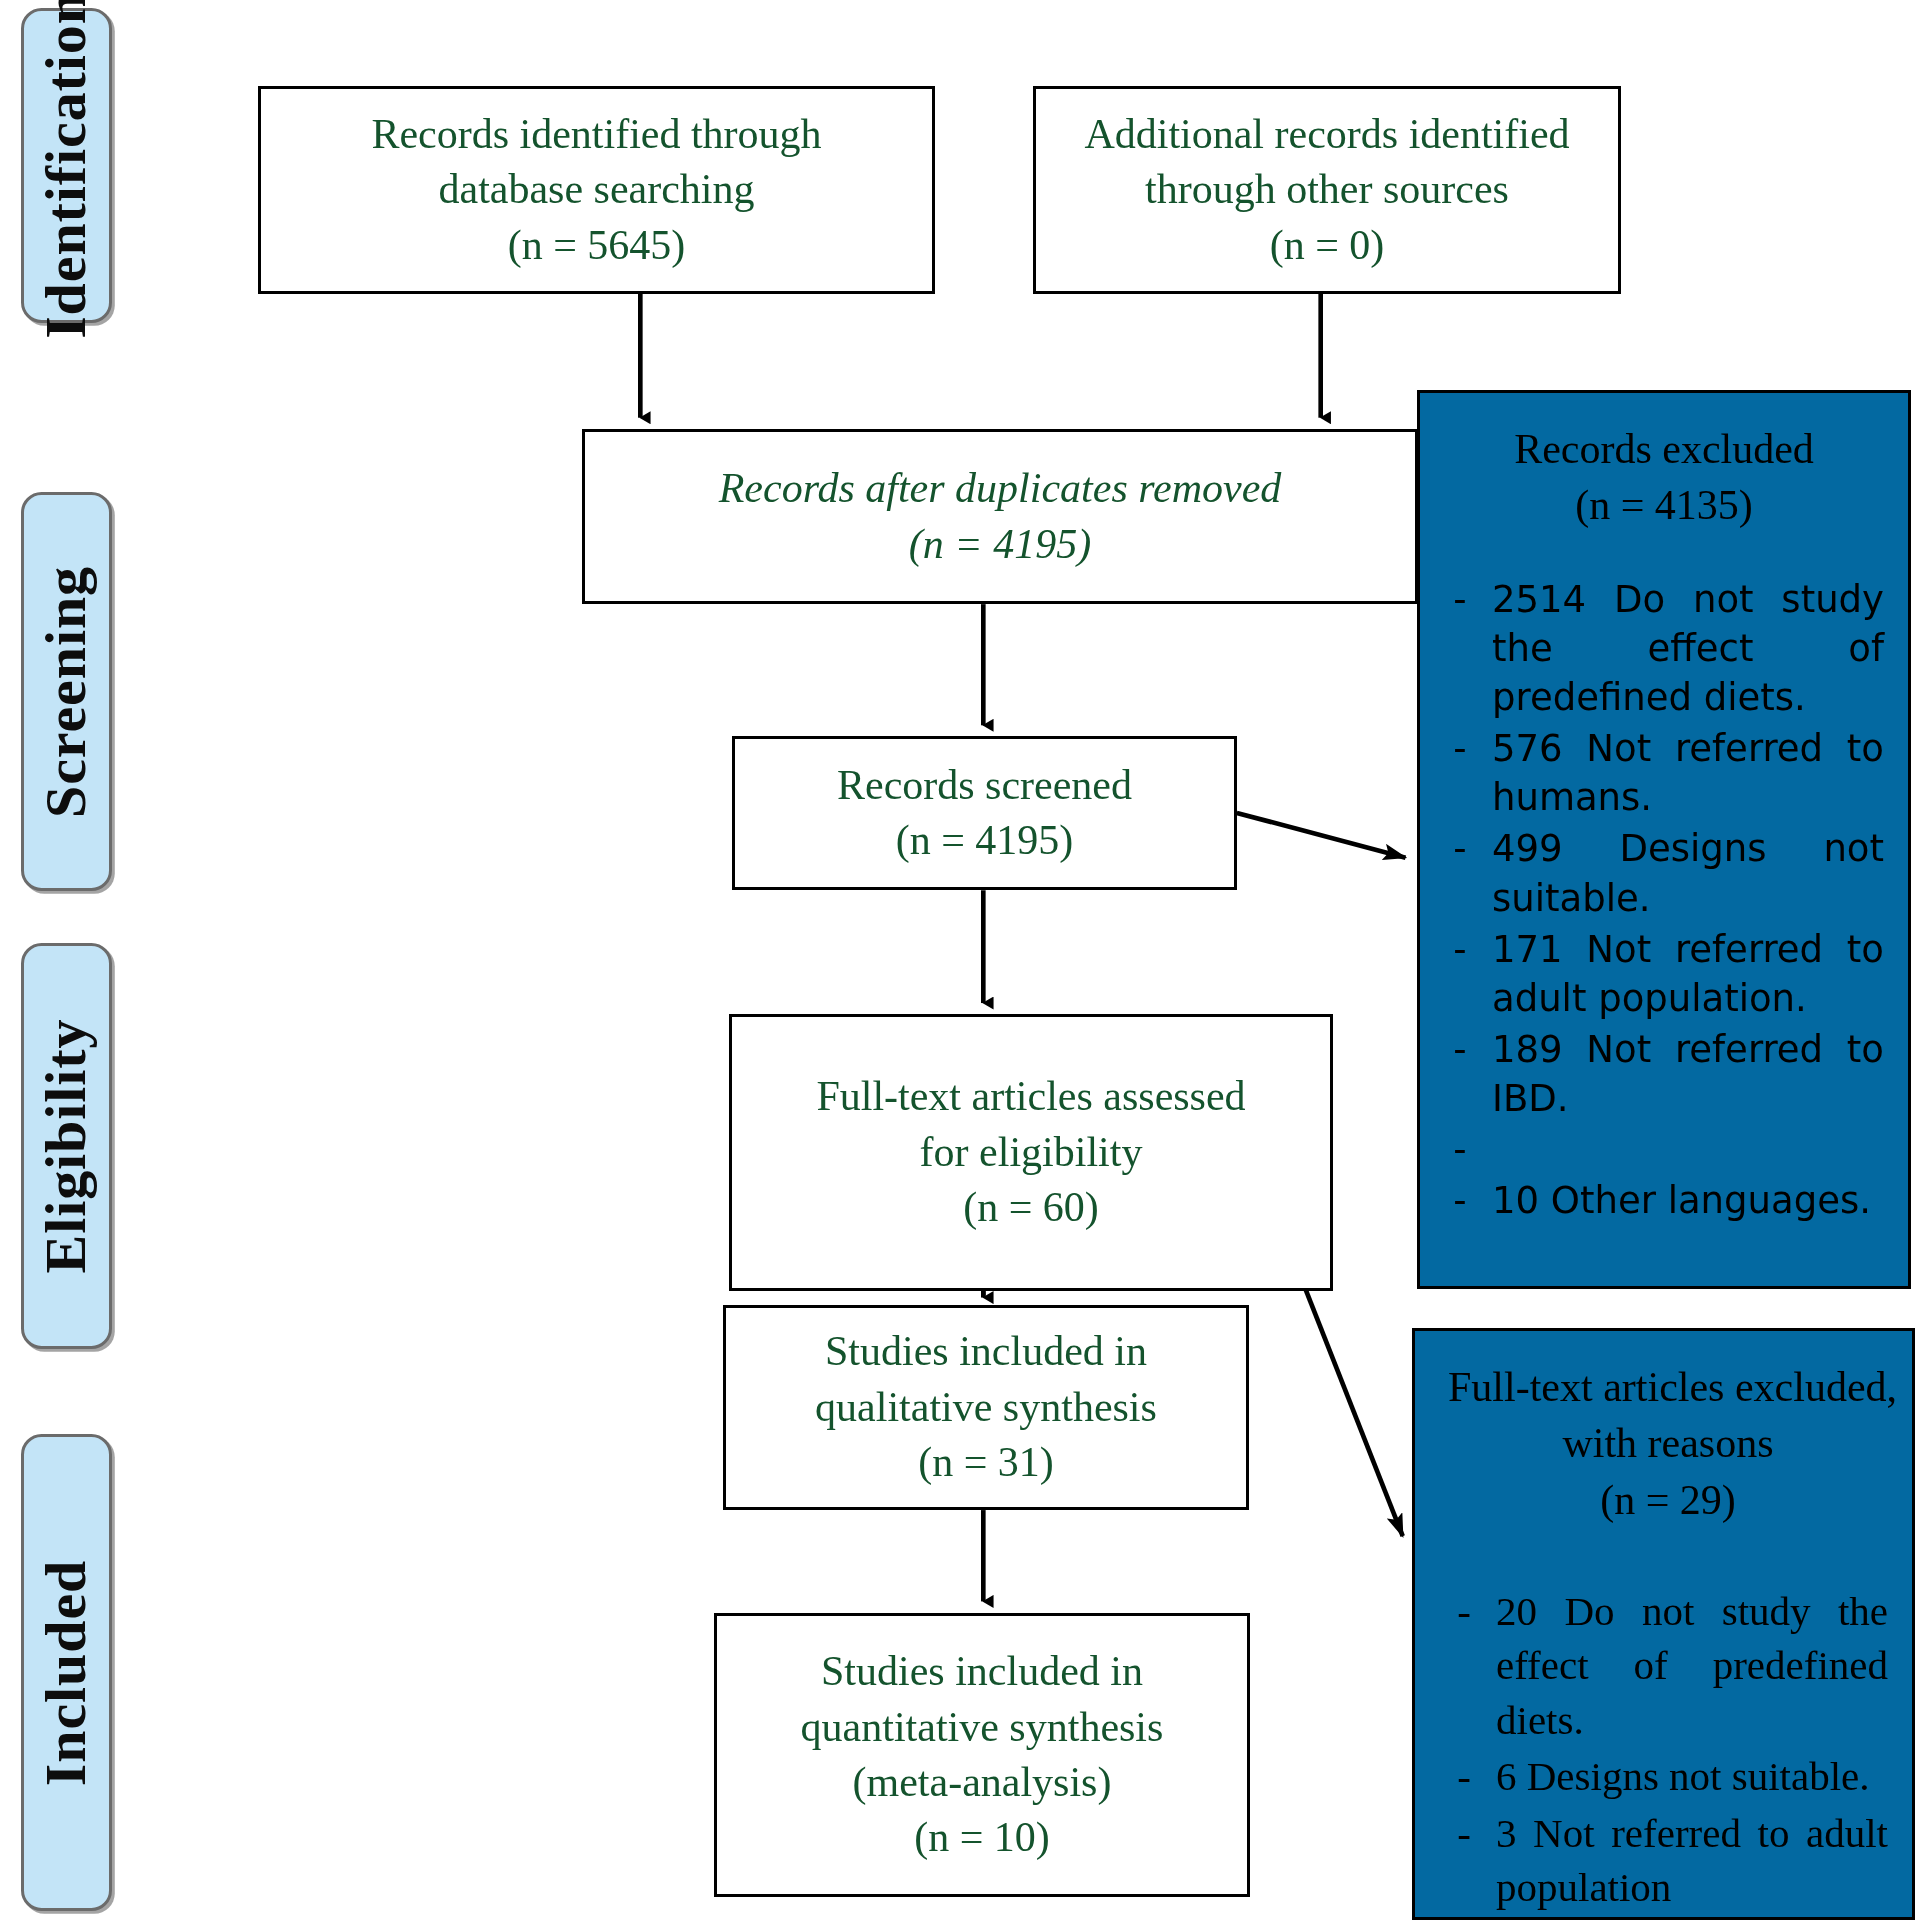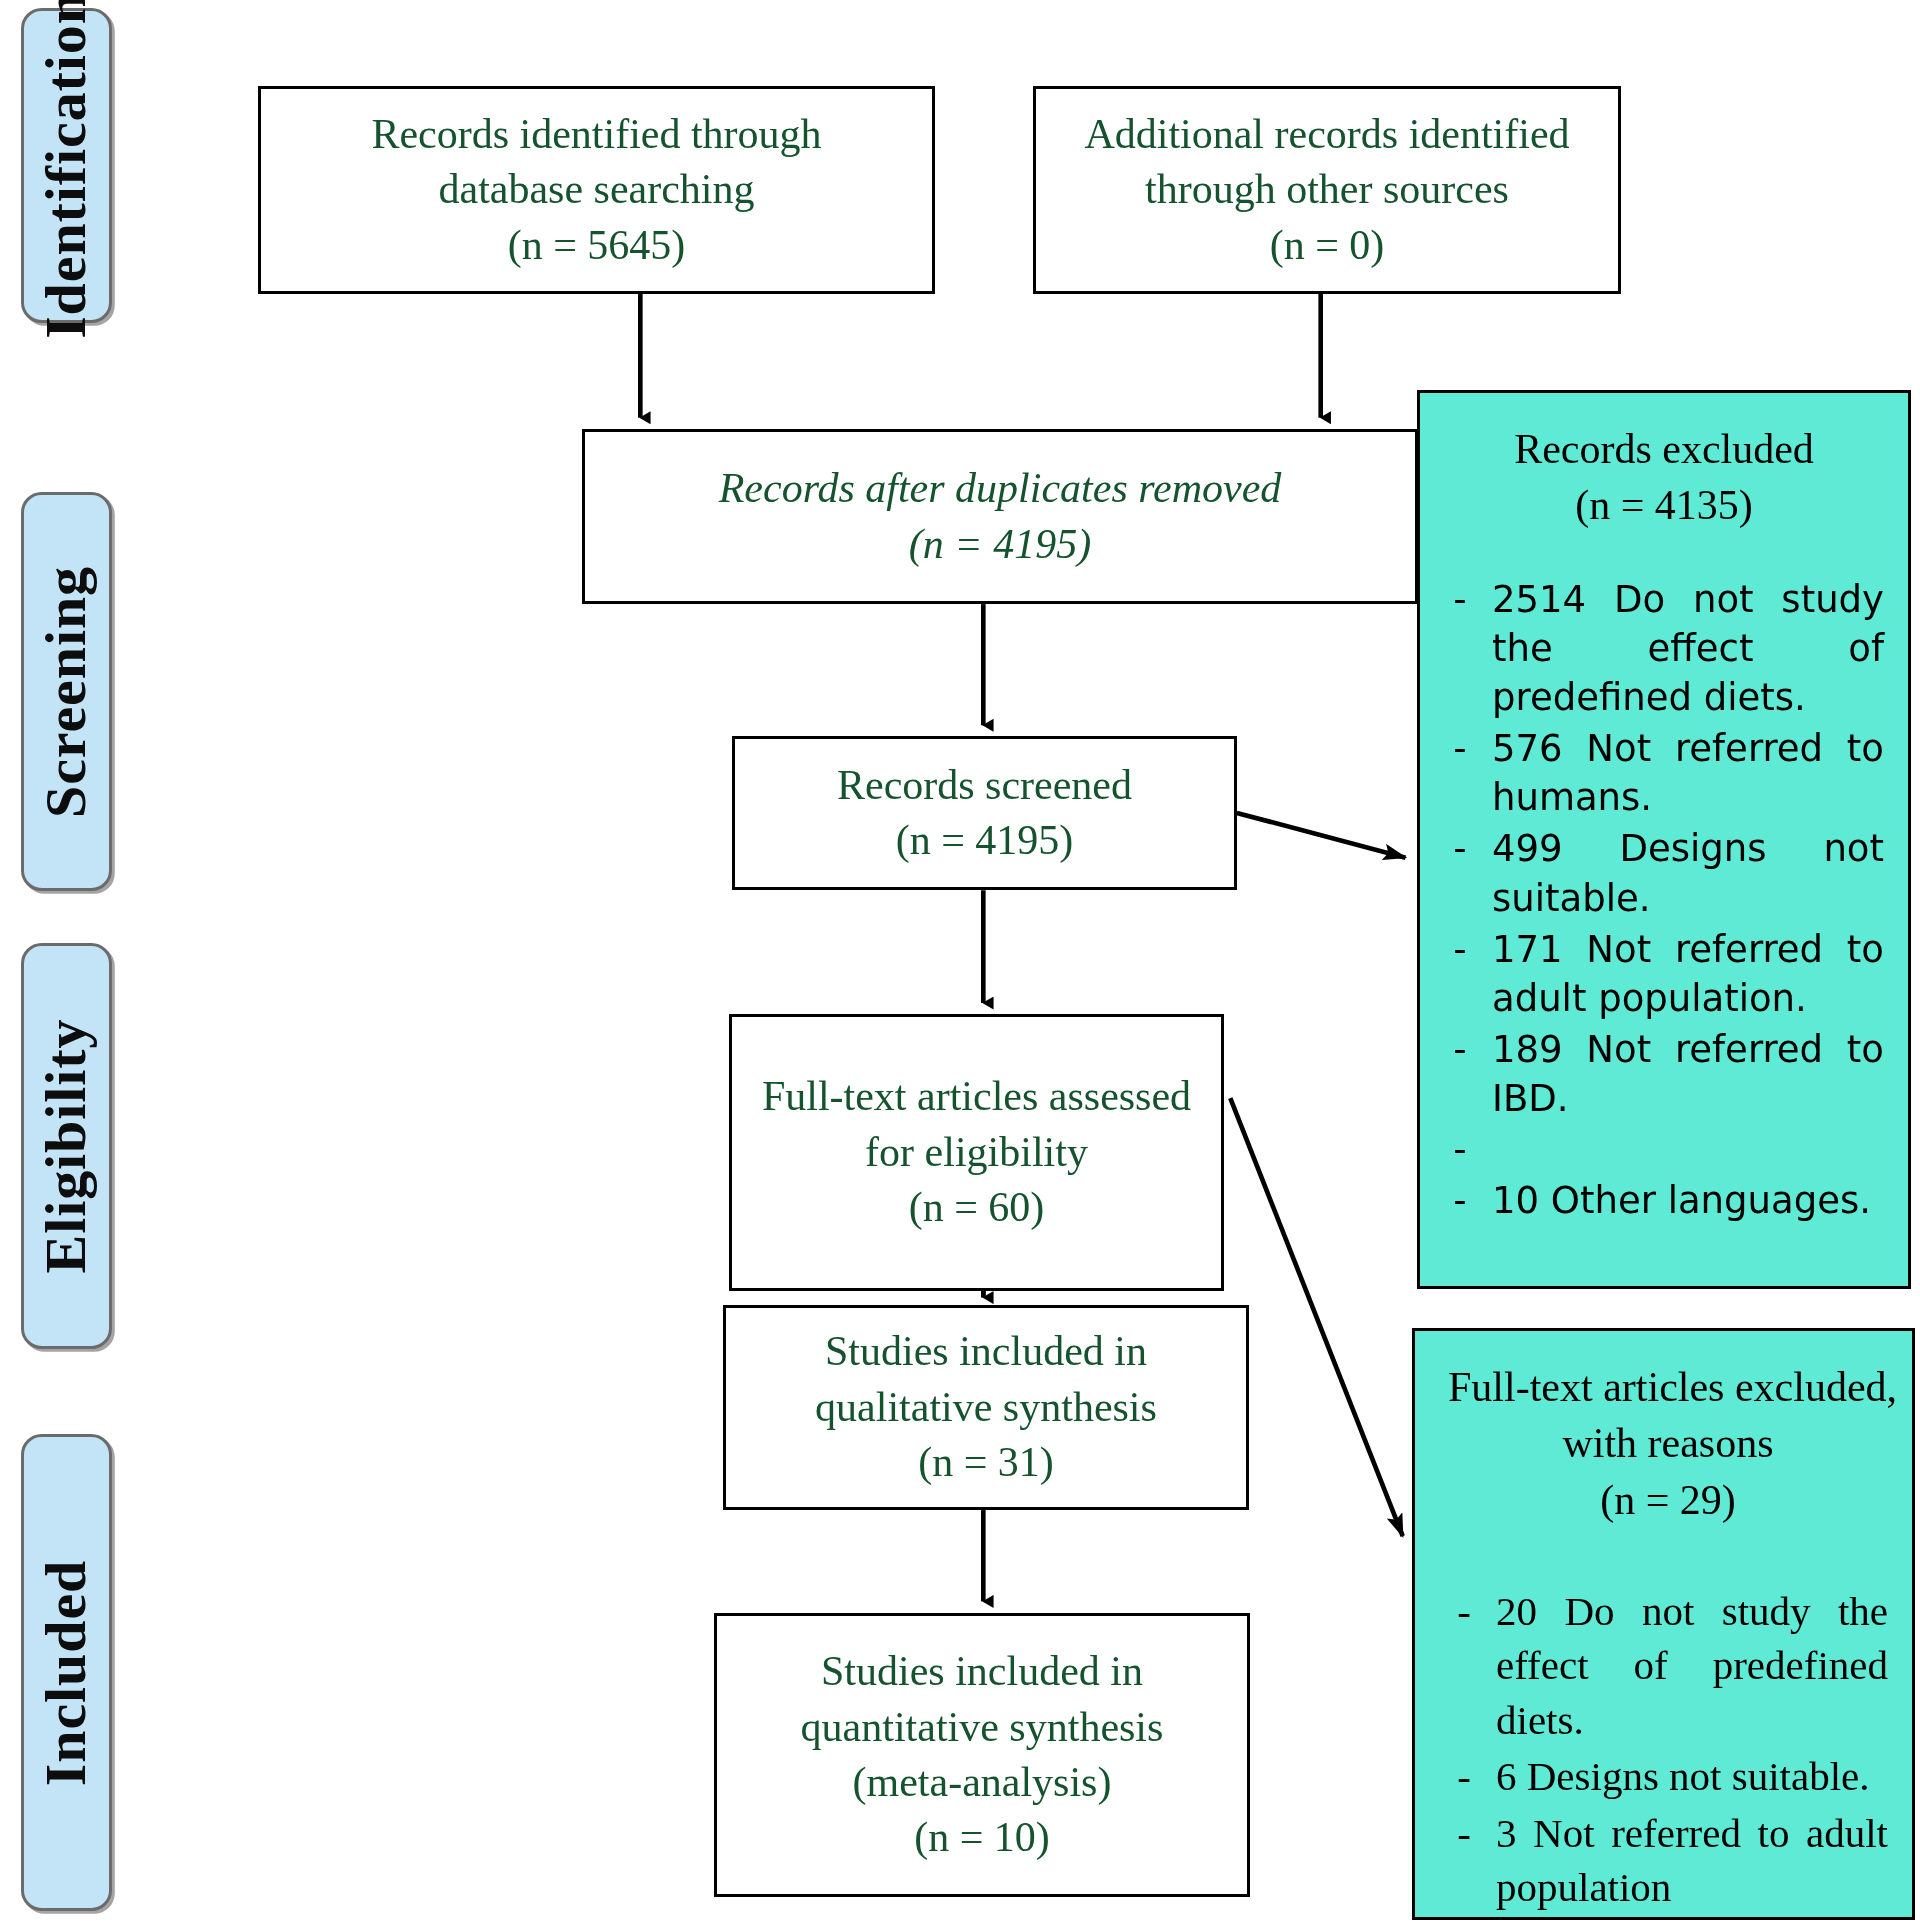--- a/index.html
+++ b/index.html
@@ -57,21 +57,21 @@
     font-family: "Liberation Serif", "DejaVu Serif", serif;
     font-size: 42px;
     line-height: 1.32;
     white-space: nowrap;
   }
 
   
   .excl-box {
     position: absolute;
     box-sizing: border-box;
-    background: #5eead4;
+    background: #0369a1;
     border: 3.7px solid #000000;
     color: #000000;
     padding: 28px 24px 18.6px 24px;
   }
   .excl-head {
     text-align: center;
     font-family: "Liberation Serif", "DejaVu Serif", serif;
     font-size: 42px;
     line-height: 1.34;
   }
@@ -177,21 +177,21 @@
   <div class="flow-box" style="left:582px; top:429px; width:836px; height:175px;font-style:italic;">
     <span class="line">Records after duplicates removed</span>
     <span class="line">(n = 4195)</span>
   </div>
 
   <div class="flow-box" style="left:732px; top:736px; width:505px; height:154px;justify-content:center;">
     <span class="line">Records screened</span>
     <span class="line">(n = 4195)</span>
   </div>
 
-  <div class="flow-box" style="left:729px; top:1014px; width:495px; height:277px;">
+  <div class="flow-box" style="left:729px; top:1014px; width:604px; height:277px;">
     <span class="line">Full-text articles assessed</span>
     <span class="line">for eligibility</span>
     <span class="line">(n = 60)</span>
   </div>
 
   <div class="flow-box" style="left:723px; top:1305px; width:526px; height:205px;">
     <span class="line">Studies included in</span>
     <span class="line">qualitative synthesis</span>
     <span class="line">(n = 31)</span>
   </div>

